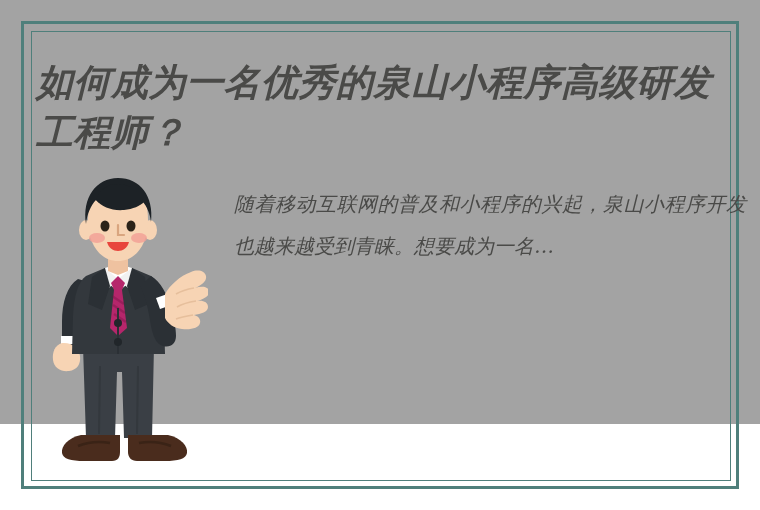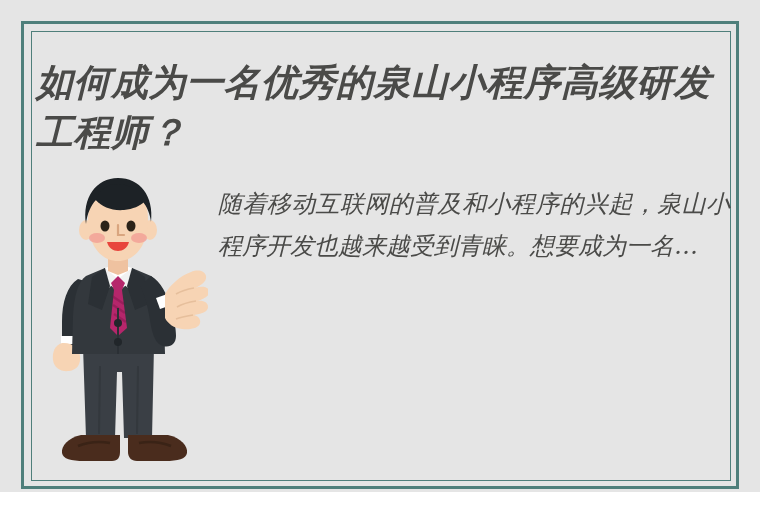--- a/index.html
+++ b/index.html
@@ -9,22 +9,22 @@
   body {
     width: 760px;
     height: 510px;
     overflow: hidden;
     font-family: "Liberation Sans", sans-serif;
   }
 
   #card {
     position: relative;
     width: 760px;
-    height: 492px;
-    background: #e5e5e5;
+    height: 424px;
+    background: #a3a3a3;
     box-sizing: border-box;
   }
 
   
   #frame-outer {
     position: absolute;
     left: 21px;
     top: 21px;
     width: 718px;
     height: 468px;
@@ -55,26 +55,26 @@
     font-weight: 700;
     font-style: italic;
     line-height: 50px;
     letter-spacing: 0.5px;
     white-space: normal;
   }
 
   
   #body-text {
     position: absolute;
-    left: 218px;
+    left: 234px;
     top: 183px;
     width: 512px;
     color: #4a4a48;
     font-family: "DejaVu Serif", "Liberation Serif", serif;
-    font-size: 24px;
+    font-size: 20px;
     font-style: italic;
     line-height: 42px;
     text-align: justify;
     text-justify: inter-character;
   }
 
   
   #illustration {
     position: absolute;
     left: 48px;

